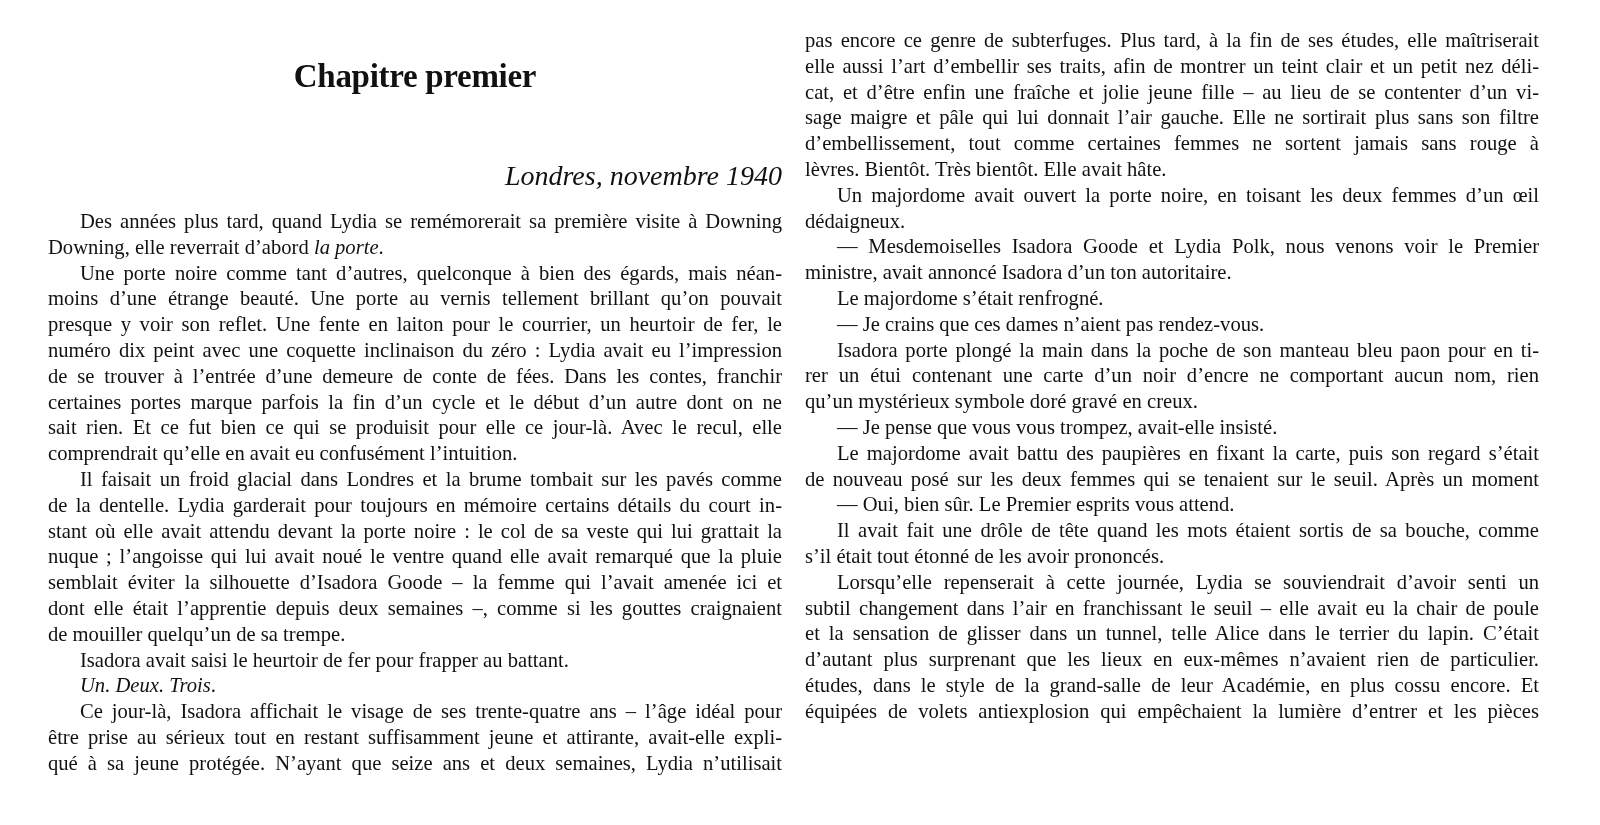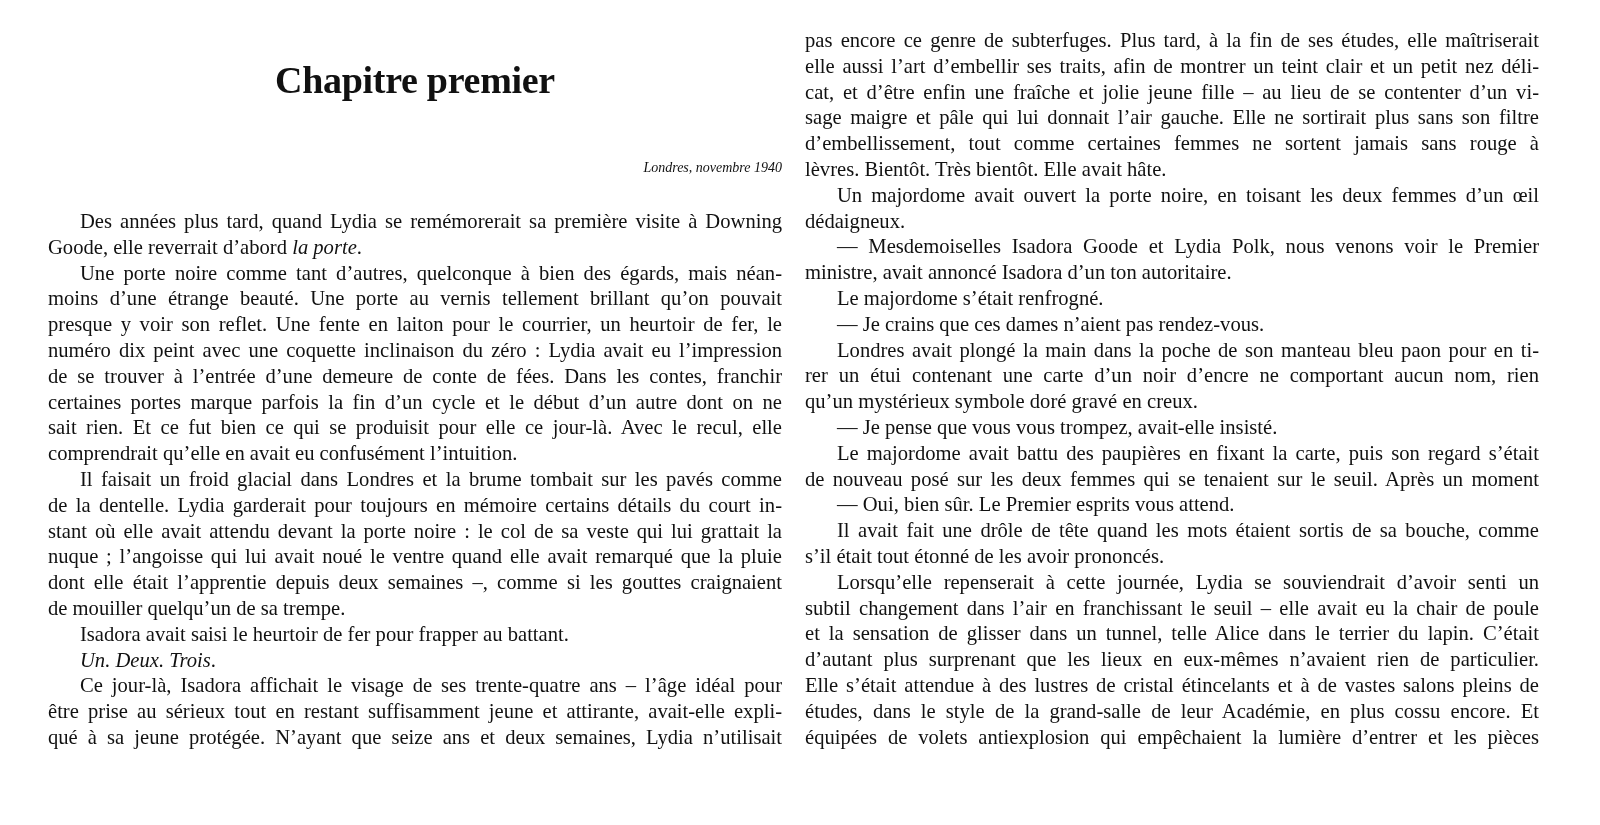--- a/index.html
+++ b/index.html
@@ -24,30 +24,30 @@
     .page-left { left: 30px; }
     .page-right { left: 805px; }
 
     .chapter-title {
       position: absolute;
       top: 58px;
       left: 0;
       width: 770px;
       text-align: center;
       font-weight: bold;
-      font-size: 38px;
+      font-size: 33px;
       letter-spacing: -0.3px;
       margin: 0;
     }
     .dateline {
       position: absolute;
       top: 160px;
       right: 0;
       font-style: italic;
-      font-size: 14px;
+      font-size: 28px;
       margin: 0;
     }
     .body-text {
       position: absolute;
       left: 18px;
       width: 734px;
     }
     .page-left .body-text { top: 209px; }
     .page-right .body-text { top: 28px; left: 0; width: 734px; }
 
@@ -69,33 +69,34 @@
     .em { font-style: italic; }
   </style>
 </head>
 <body>
 
 <div class="page page-left">
   <h1 class="chapter-title">Chapitre premier</h1>
   <p class="dateline">Londres, novembre 1940</p>
   <div class="body-text" id="left-body">
       <span class="line indent"><span>Des années plus tard, quand Lydia se remémorerait sa première visite à Downing</span></span>
-      <span class="line last"><span>Goode, elle reverrait d’abord </span><span class="em">la porte</span><span>.</span></span>
+      <span class="line last"><span>Downing, elle reverrait d’abord </span><span class="em">la porte</span><span>.</span></span>
       <span class="line indent"><span>Une porte noire comme tant d’autres, quelconque à bien des égards, mais néan-</span></span>
       <span class="line"><span>moins d’une étrange beauté. Une porte au vernis tellement brillant qu’on pouvait</span></span>
       <span class="line"><span>presque y voir son reflet. Une fente en laiton pour le courrier, un heurtoir de fer, le</span></span>
       <span class="line"><span>numéro dix peint avec une coquette inclinaison du zéro : Lydia avait eu l’impression</span></span>
       <span class="line"><span>de se trouver à l’entrée d’une demeure de conte de fées. Dans les contes, franchir</span></span>
       <span class="line"><span>certaines portes marque parfois la fin d’un cycle et le début d’un autre dont on ne</span></span>
       <span class="line"><span>sait rien. Et ce fut bien ce qui se produisit pour elle ce jour-là. Avec le recul, elle</span></span>
       <span class="line last"><span>comprendrait qu’elle en avait eu confusément l’intuition.</span></span>
       <span class="line indent"><span>Il faisait un froid glacial dans Londres et la brume tombait sur les pavés comme</span></span>
       <span class="line"><span>de la dentelle. Lydia garderait pour toujours en mémoire certains détails du court in-</span></span>
       <span class="line"><span>stant où elle avait attendu devant la porte noire : le col de sa veste qui lui grattait la</span></span>
       <span class="line"><span>nuque ; l’angoisse qui lui avait noué le ventre quand elle avait remarqué que la pluie</span></span>
+      <span class="line"><span>semblait éviter la silhouette d’Isadora Goode – la femme qui l’avait amenée ici et</span></span>
       <span class="line"><span>dont elle était l’apprentie depuis deux semaines –, comme si les gouttes craignaient</span></span>
       <span class="line last"><span>de mouiller quelqu’un de sa trempe.</span></span>
       <span class="line indent last"><span>Isadora avait saisi le heurtoir de fer pour frapper au battant.</span></span>
       <span class="line indent last"><span class="em">Un. Deux. Trois</span><span>.</span></span>
       <span class="line indent"><span>Ce jour-là, Isadora affichait le visage de ses trente-quatre ans – l’âge idéal pour</span></span>
       <span class="line"><span>être prise au sérieux tout en restant suffisamment jeune et attirante, avait-elle expli-</span></span>
       <span class="line"><span>qué à sa jeune protégée. N’ayant que seize ans et deux semaines, Lydia n’utilisait</span></span>
     </div>
 </div>
 
@@ -106,30 +107,29 @@
       <span class="line"><span>cat, et d’être enfin une fraîche et jolie jeune fille – au lieu de se contenter d’un vi-</span></span>
       <span class="line"><span>sage maigre et pâle qui lui donnait l’air gauche. Elle ne sortirait plus sans son filtre</span></span>
       <span class="line"><span>d’embellissement, tout comme certaines femmes ne sortent jamais sans rouge à</span></span>
       <span class="line last"><span>lèvres. Bientôt. Très bientôt. Elle avait hâte.</span></span>
       <span class="line indent"><span>Un majordome avait ouvert la porte noire, en toisant les deux femmes d’un œil</span></span>
       <span class="line last"><span>dédaigneux.</span></span>
       <span class="line indent"><span>— Mesdemoiselles Isadora Goode et Lydia Polk, nous venons voir le Premier</span></span>
       <span class="line last"><span>ministre, avait annoncé Isadora d’un ton autoritaire.</span></span>
       <span class="line indent last"><span>Le majordome s’était renfrogné.</span></span>
       <span class="line indent last"><span>— Je crains que ces dames n’aient pas rendez-vous.</span></span>
-      <span class="line indent"><span>Londres avait plongé la main dans la poche de son manteau bleu paon pour en ti-</span></span>
+      <span class="line indent"><span>Isadora porte plongé la main dans la poche de son manteau bleu paon pour en ti-</span></span>
       <span class="line"><span>rer un étui contenant une carte d’un noir d’encre ne comportant aucun nom, rien</span></span>
       <span class="line last"><span>qu’un mystérieux symbole doré gravé en creux.</span></span>
       <span class="line indent last"><span>— Je pense que vous vous trompez, avait-elle insisté.</span></span>
       <span class="line indent"><span>Le majordome avait battu des paupières en fixant la carte, puis son regard s’était</span></span>
       <span class="line"><span>de nouveau posé sur les deux femmes qui se tenaient sur le seuil. Après un moment</span></span>
       <span class="line indent last"><span>— Oui, bien sûr. Le Premier esprits vous attend.</span></span>
       <span class="line indent"><span>Il avait fait une drôle de tête quand les mots étaient sortis de sa bouche, comme</span></span>
       <span class="line last"><span>s’il était tout étonné de les avoir prononcés.</span></span>
       <span class="line indent"><span>Lorsqu’elle repenserait à cette journée, Lydia se souviendrait d’avoir senti un</span></span>
       <span class="line"><span>subtil changement dans l’air en franchissant le seuil – elle avait eu la chair de poule</span></span>
       <span class="line"><span>et la sensation de glisser dans un tunnel, telle Alice dans le terrier du lapin. C’était</span></span>
       <span class="line"><span>d’autant plus surprenant que les lieux en eux-mêmes n’avaient rien de particulier.</span></span>
-      <span class="line"><span>Elle s’était attendue à des lustres de cristal étincelants et à de vastes salons pleins de</span></span>
       <span class="line"><span>études, dans le style de la grand-salle de leur Académie, en plus cossu encore. Et</span></span>
       <span class="line"><span>équipées de volets antiexplosion qui empêchaient la lumière d’entrer et les pièces</span></span>
     </div>
 </div>
 
 </body></html>

